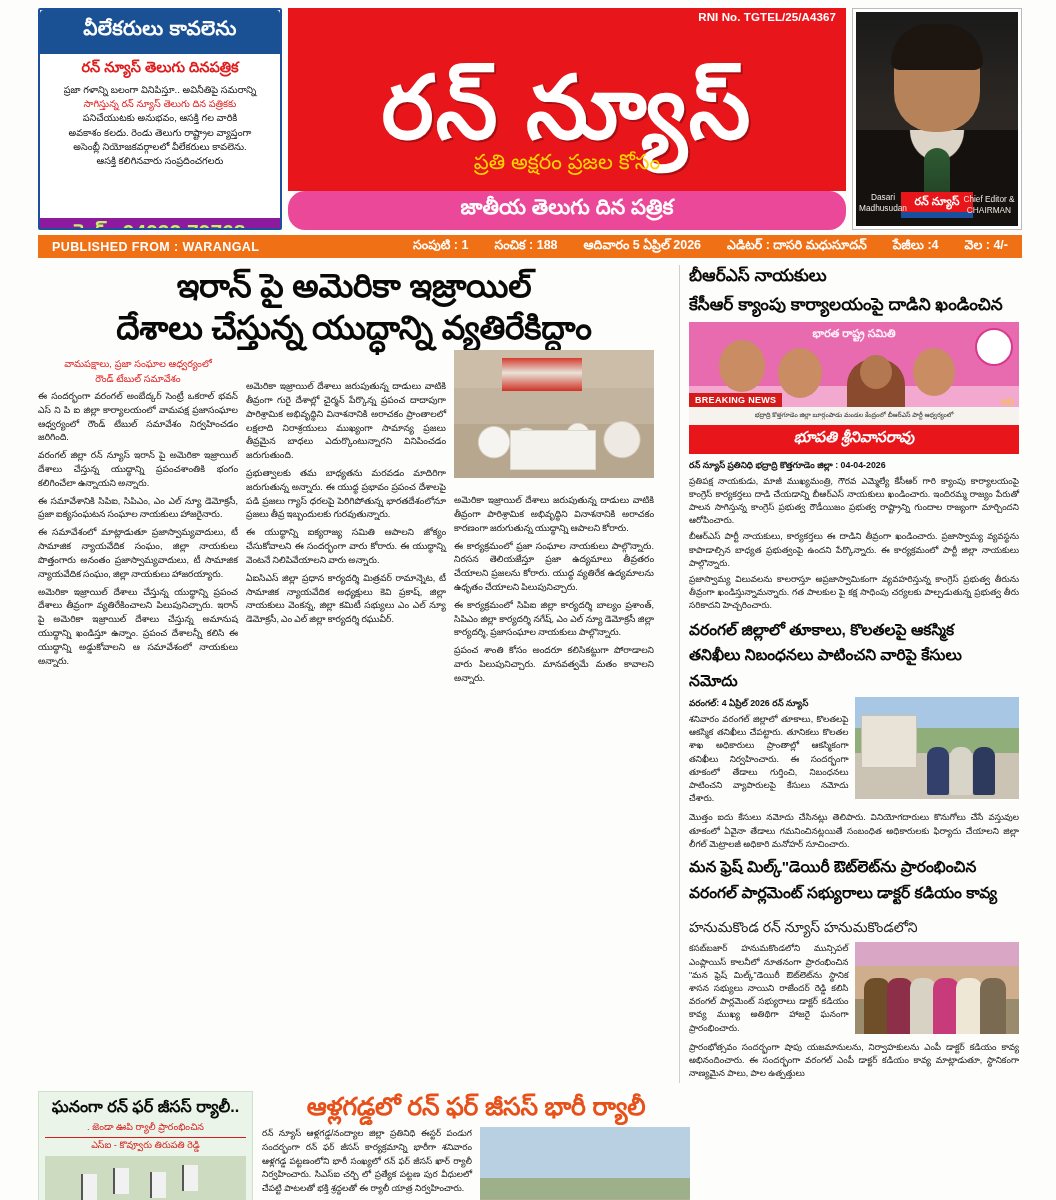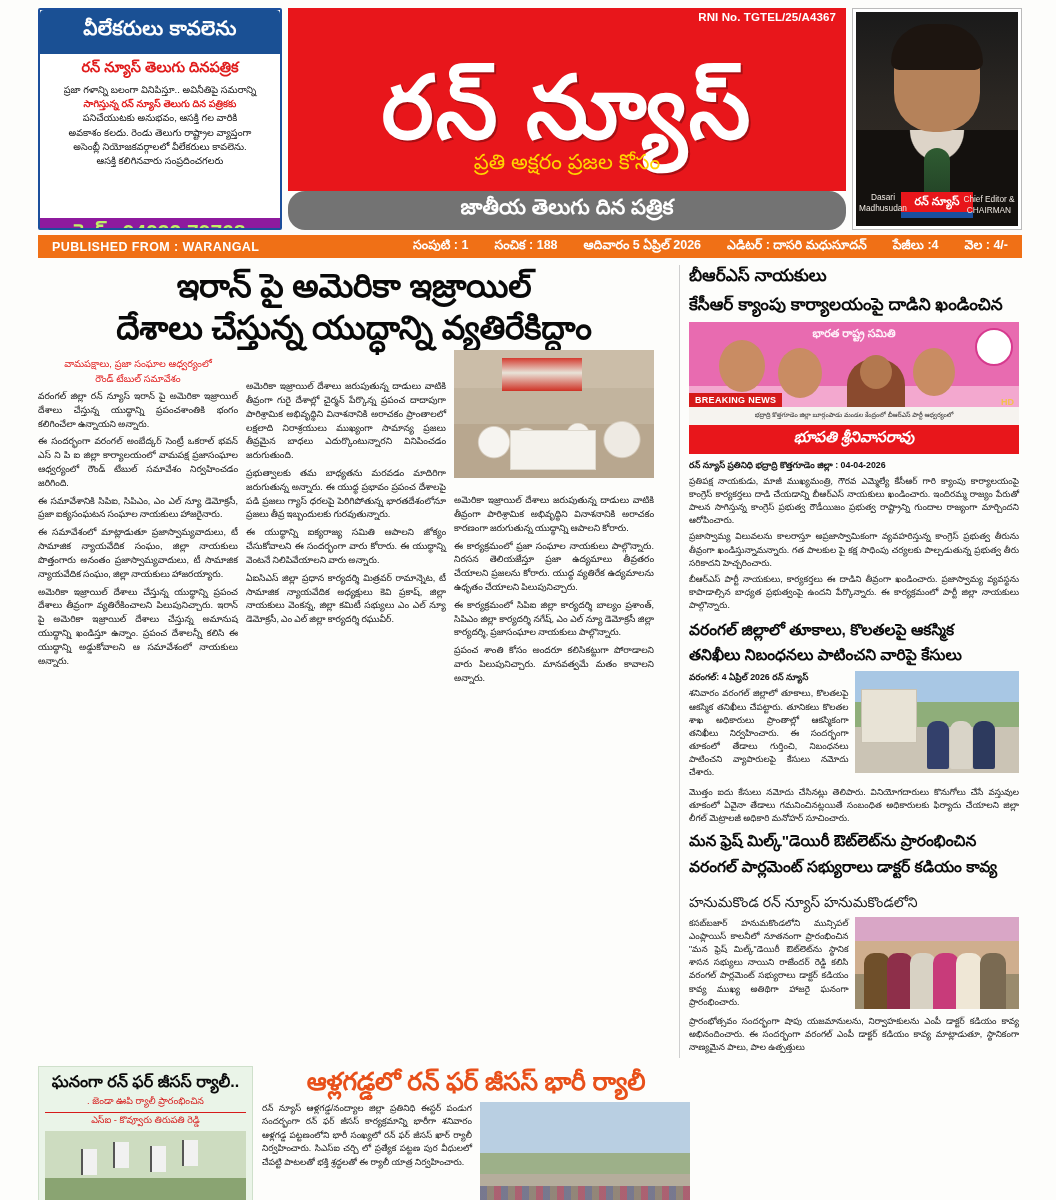--- a/index.html
+++ b/index.html
@@ -22,21 +22,21 @@
     background: #fff; display: flex; flex-direction: column; overflow: hidden;
   }
   .ad-head {
     background: #1a5094; color: #fff; text-align: center;
     font-size: 20px; font-weight: bold; padding: 7px 2px 9px;
     border-radius: 4px 4px 0 0; letter-spacing: .3px;
   }
   .ad-body { flex: 1; padding: 5px 6px 2px; text-align: center; }
   .ad-title { color: #e01b1b; font-weight: bold; font-size: 14.5px; margin-bottom: 4px; }
   .ad-text { font-size: 9.6px; line-height: 1.48; color: #101010; }
-  .ad-text .hl { color: #e01b1b; font-weight: bold; }
+  .ad-text .hl { color: #e01b1b; }
   .ad-phone-bar {
     background: #8e1a9e; color: #bef264; font-weight: bold;
     font-size: 21px; text-align: center; padding: 2px 0 3px; margin-top: 48px;
   }
   .ad-editor { font-size: 9.5px; text-align: center; padding: 1px 0 3px; color: #111; }
 
   
   .mast-centre { flex: 1; display: flex; flex-direction: column; }
   .mast-red {
     background: #e8161b; flex: 1; position: relative; overflow: hidden;
@@ -47,21 +47,21 @@
     position: absolute; top: 3px; right: 10px; color: #fff;
     font-size: 11.5px; font-weight: bold; letter-spacing: .1px;
   }
   .mast-logo {
     color: #fff; font-size: 88px; font-weight: bold; text-align: center;
     line-height: .92; letter-spacing: 2px; margin-top: 6px;
     text-shadow: 2px 2px 0 rgba(0,0,0,.28);
   }
   .mast-tag { color: #ffd500; font-size: 21px; text-align: center; padding: 1px 0 4px; }
   .mast-blue {
-    background: #737373; color: #fff; text-align: center;
+    background: #ec4899; color: #fff; text-align: center;
     font-size: 21px; font-weight: bold; padding: 4px 0 6px; border-radius: 17px;
   }
 
   
   .editor-box { width: 170px; border: 1px solid #bbb; background: #fff; padding: 3px; }
   .ed-photo {
     width: 100%; height: 100%; position: relative; overflow: hidden;
     background: linear-gradient(#1a1a1a 0%, #2a2622 40%, #3a3129 100%);
   }
   .ed-face {
@@ -314,22 +314,22 @@
       <div class="h1">ఇరాన్ పై అమెరికా ఇజ్రాయిల్</div>
       <div class="h1">దేశాలు చేస్తున్న యుద్ధాన్ని వ్యతిరేకిద్దాం</div>
 
       <div class="body3">
         <div class="bcol">
           <div class="kicker">
             <div>వామపక్షాలు, ప్రజా సంఘాల ఆధ్వర్యంలో</div>
             <div>రౌండ్ టేబుల్ సమావేశం</div>
           </div>
           <div class="ptext">
+            <p>ఈ సందర్భంగా వరంగల్ అంబేద్కర్ సెంట్రీ ఒకరాల్ భవన్ ఎస్ ని పి ఐ జిల్లా కార్యాలయంలో వామపక్ష ప్రజాసంఘాల ఆధ్వర్యంలో రౌండ్ టేబుల్ సమావేశం నిర్వహించడం జరిగింది.</p>
             <p>వరంగల్ జిల్లా రన్ న్యూస్ ఇరాన్ పై అమెరికా ఇజ్రాయిల్ దేశాలు చేస్తున్న యుద్ధాన్ని ప్రపంచశాంతికి భంగం కలిగించేలా ఉన్నాయని అన్నారు.</p>
-            <p>ఈ సందర్భంగా వరంగల్ అంబేద్కర్ సెంట్రీ ఒకరాల్ భవన్ ఎస్ ని పి ఐ జిల్లా కార్యాలయంలో వామపక్ష ప్రజాసంఘాల ఆధ్వర్యంలో రౌండ్ టేబుల్ సమావేశం నిర్వహించడం జరిగింది.</p>
             <p>ఈ సమావేశానికి సిపిఐ, సిపిఎం, ఎం ఎల్ న్యూ డెమోక్రసీ, ప్రజా ఐక్యసంఘటన సంఘాల నాయకులు హాజరైనారు.</p>
             <p>ఈ సమావేశంలో మాట్లాడుతూ ప్రజాస్వామ్యవాదులు, టీ సామాజిక న్యాయవేదిక సంఘం, జిల్లా నాయకులు పొత్తంగారు అనంతం ప్రజాస్వామ్యవాదులు, టీ సామాజిక న్యాయవేదిక సంఘం, జిల్లా నాయకులు హాజరయ్యారు.</p>
             <p>అమెరికా ఇజ్రాయిల్ దేశాలు చేస్తున్న యుద్ధాన్ని ప్రపంచ దేశాలు తీవ్రంగా వ్యతిరేకించాలని పిలుపునిచ్చారు. ఇరాన్ పై అమెరికా ఇజ్రాయిల్ దేశాలు చేస్తున్న అమానుష యుద్ధాన్ని ఖండిస్తూ ఉన్నాం. ప్రపంచ దేశాలన్నీ కలిసి ఈ యుద్ధాన్ని అడ్డుకోవాలని ఆ సమావేశంలో నాయకులు అన్నారు.</p>
           </div>
         </div>
 
         <div class="bcol">
           <div class="ptext" style="margin-top:30px;">
             <p>అమెరికా ఇజ్రాయిల్ దేశాలు జరుపుతున్న దాడులు వాటికి తీవ్రంగా గురై దేశాల్లో చైర్మన్ పేర్కొన్న ప్రపంచ దాదాపుగా పారిశ్రామిక అభివృద్ధిని వినాశనానికి అరాచకం ప్రాంతాలలో లక్షలాది నిరాశ్రయులు ముఖ్యంగా సామాన్య ప్రజలు తీవ్రమైన బాధలు ఎదుర్కొంటున్నారని వినిపించడం జరుగుతుంది.</p>
             <p>ప్రభుత్వాలకు తమ బాధ్యతను మరవడం మాదిరిగా జరుగుతున్న అన్నారు. ఈ యుద్ధ ప్రభావం ప్రపంచ దేశాలపై పడి ప్రజలు గ్యాస్ ధరలపై పెరిగిపోతున్న భారతదేశంలోనూ ప్రజలు తీవ్ర ఇబ్బందులకు గురవుతున్నారు.</p>
@@ -367,28 +367,29 @@
           </div>
           <div class="tv-break">BREAKING NEWS</div>
           <div class="tv-hd">HD</div>
           <div class="tv-ticker">భద్రాద్రి కొత్తగూడెం జిల్లా బూర్గంపాడు మండల కేంద్రంలో బీఆర్ఎస్ పార్టీ ఆధ్వర్యంలో</div>
         </div>
         <div class="tv-name">భూపతి శ్రీనివాసరావు</div>
 
         <div class="rtext" style="margin-top:5px;">
           <p style="font-weight:bold;">రన్ న్యూస్ ప్రతినిధి  భద్రాద్రి కొత్తగూడెం జిల్లా : 04-04-2026</p>
           <p>ప్రతిపక్ష నాయకుడు, మాజీ ముఖ్యమంత్రి, గౌరవ ఎమ్మెల్యే కేసీఆర్ గారి క్యాంపు కార్యాలయంపై కాంగ్రెస్ కార్యకర్తలు దాడి చేయడాన్ని బీఆర్ఎస్ నాయకులు ఖండించారు. ఇందిరమ్మ రాజ్యం పేరుతో పాలన సాగిస్తున్న కాంగ్రెస్ ప్రభుత్వ రౌడీయిజం ప్రభుత్వ రాష్ట్రాన్ని గుందాల రాజ్యంగా మార్చిందని ఆరోపించారు.</p>
+          <p>బీఆర్ఎస్ పార్టీ నాయకులు, కార్యకర్తలు ఈ దాడిని తీవ్రంగా ఖండించారు. ప్రజాస్వామ్య వ్యవస్థను కాపాడాల్సిన బాధ్యత ప్రభుత్వంపై ఉందని పేర్కొన్నారు. ఈ కార్యక్రమంలో పార్టీ జిల్లా నాయకులు పాల్గొన్నారు.</p>
           <p>ప్రజాస్వామ్య విలువలను కాలరాస్తూ అప్రజాస్వామికంగా వ్యవహరిస్తున్న కాంగ్రెస్ ప్రభుత్వ తీరును తీవ్రంగా ఖండిస్తున్నామన్నారు. గత పాలకుల పై కక్ష సాధింపు చర్యలకు పాల్పడుతున్న ప్రభుత్వ తీరు సరికాదని హెచ్చరించారు.</p>
-          <p>బీఆర్ఎస్ పార్టీ నాయకులు, కార్యకర్తలు ఈ దాడిని తీవ్రంగా ఖండించారు. ప్రజాస్వామ్య వ్యవస్థను కాపాడాల్సిన బాధ్యత ప్రభుత్వంపై ఉందని పేర్కొన్నారు. ఈ కార్యక్రమంలో పార్టీ జిల్లా నాయకులు పాల్గొన్నారు.</p>
         </div>
       </div>
 
       <div style="margin-top:7px;">
         <div class="rh">వరంగల్ జిల్లాలో తూకాలు, కొలతలపై ఆకస్మిక</div>
         <div class="rh">తనిఖీలు నిబంధనలు పాటించని వారిపై కేసులు</div>
+        <div class="rh">నమోదు</div>
         <div style="display:flex; gap:6px; margin-top:3px;">
           <div class="rtext" style="width:160px;">
             <p style="font-weight:bold;">వరంగల్: 4 ఏప్రిల్ 2026 రన్ న్యూస్</p>
             <p>శనివారం వరంగల్ జిల్లాలో తూకాలు, కొలతలపై ఆకస్మిక తనిఖీలు చేపట్టారు. తూనికలు కొలతల శాఖ అధికారులు ప్రాంతాల్లో ఆకస్మికంగా తనిఖీలు నిర్వహించారు. ఈ సందర్భంగా తూకంలో తేడాలు గుర్తించి, నిబంధనలు పాటించని వ్యాపారులపై కేసులు నమోదు చేశారు.</p>
           </div>
           <div class="photo ph-insp" style="width:165px;">
             <div class="bld"></div>
             <div class="p1"></div>
             <div class="p2"></div>
             <div class="p3"></div>

